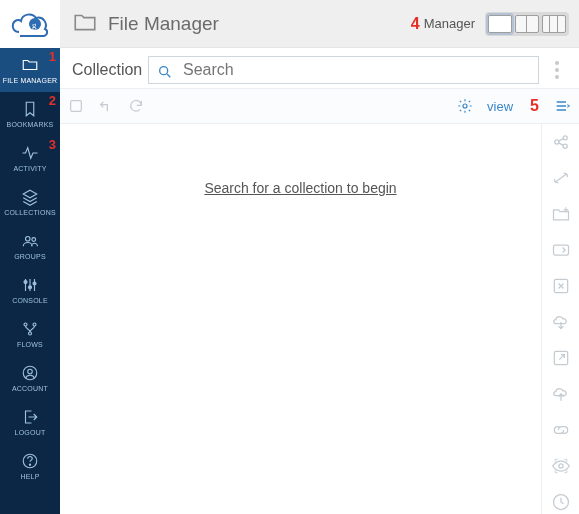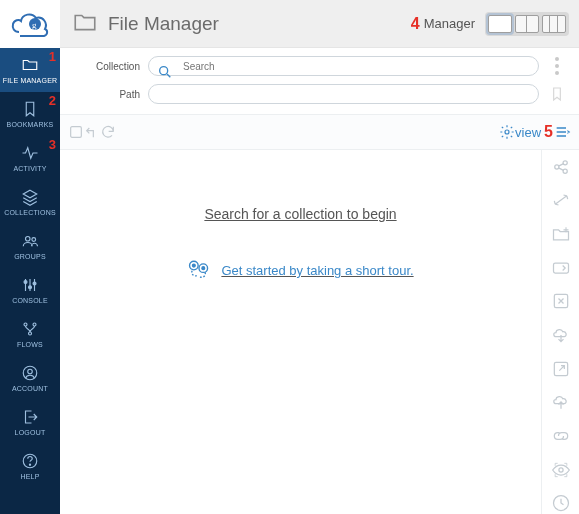--- a/index.html
+++ b/index.html
@@ -25,31 +25,31 @@
   .panels-ann { color:#e63027; font-weight:700; font-size:16px; margin-right:4px;}
   .panels-label { color:#555; margin-right:10px; }
   .panel-toggle { background:#d9d9d9; border-radius:4px; padding:3px; display:flex; gap:3px; }
   .panel-btn { width:24px; height:18px; border:1px solid #9e9e9e; border-radius:2px; background:#f7f7f7; display:flex; cursor:pointer; }
   .panel-btn.selected { background:#fff; box-shadow:0 0 0 2px rgba(70,130,200,.25);}
   .panel-btn .v { width:50%; border-right:1px solid #9e9e9e; }
   .panel-btn .v:last-child { border-right:none;}
 
   
   .row { display:flex; align-items:center; padding: 8px 12px 0 12px; gap:8px; }
-  .row-label { width:68px; text-align:right; color:#555; font-size:10px; flex-shrink:0; }
+  .row-label { width:68px; text-align:left; color:#555; font-size:16px; flex-shrink:0; }
   .input-wrap { flex:1; position:relative; }
-  .search-box, .path-box { width:100%; height:20px; border:1px solid #cfd6dc; border-radius:10px; padding: 0 10px 0 34px; font-size:10px; color:#333; outline:none; }
+  .search-box, .path-box { width:100%; height:28px; border:1px solid #cfd6dc; border-radius:0; padding: 0 10px 0 34px; font-size:16px; color:#333; outline:none; }
   .path-box { padding-left:10px; }
   .search-ico { position:absolute; left:9px; top:8px; color:#3a88c8; }
   .menu-dots { width:20px; display:flex; flex-direction:column; align-items:center; gap:3px; cursor:pointer; }
   .menu-dots span { width:4px; height:4px; background:#c9c9c9; border-radius:50%; }
   .bookmark-slot { width:20px; display:flex; justify-content:center; color:#d8d8d8;}
 
   
-  .toolbar { height:36px; border-top:1px solid #eceff1; border-bottom:1px solid #eceff1; margin-top:10px; background:#fbfcfd; display:flex; align-items:center; padding: 0 8px; color:#b8bec3; }
+  .toolbar { height:36px; border-top:1px solid #eceff1; border-bottom:1px solid #eceff1; margin-top:4px; background:#fbfcfd; display:flex; align-items:center; padding: 0 8px; gap:14px; color:#b8bec3; }
   .tb-btn { cursor:pointer; display:flex; align-items:center; }
   .toolbar .spacer { flex:1; }
   .view-gear { color:#3a88c8; }
   .view-label { color:#3a88c8; font-size:13px; }
   .view-ann { color:#e63027; font-weight:700; font-size:16px; margin-left:3px; }
   .view-list { color:#3a88c8; }
 
   
   .content-wrap { flex:1; display:flex; min-height:0; }
   .content { flex:1; display:flex; flex-direction:column; align-items:center; padding-top:56px; color:#555;text-decoration:underline; }
@@ -207,31 +207,20 @@
         </span>
         <input class="search-box" placeholder="Search" style="">
       </div>
       <div class="menu-dots">
           <span></span>
           <span></span>
           <span></span>
         </div>
     </div>
 
-    <div class="row">
-      <div class="row-label">Path</div>
-      <div class="input-wrap">
-        <input class="path-box" value="" style="">
-      </div>
-      <div class="bookmark-slot">
-        <svg width="16" height="18" viewBox="0 0 24 24" fill="none" stroke="#d8d8d8" stroke-width="1.8">
-            <path d="M7 3h10v18l-5-4-5 4z"></path>
-          </svg>
-      </div>
-    </div>
 
     <div class="toolbar">
       <span class="tb-btn">
           <svg width="16" height="16" viewBox="0 0 24 24" fill="none" stroke="#c4cbd1" stroke-width="1.8">
             <rect x="4" y="4" width="16" height="16" rx="2"></rect>
           </svg>
         </span>
       <span class="tb-btn">
           <svg width="16" height="16" viewBox="0 0 24 24" fill="none" stroke="#c4cbd1" stroke-width="1.8">
             <path d="M8 14l-4-4 4-4M4 10h10v10"></path>
@@ -255,32 +244,20 @@
           <svg width="18" height="16" viewBox="0 0 24 24" fill="none" stroke="#3a88c8" stroke-width="2">
             <path d="M4 6h14M4 12h14M4 18h14"></path>
             <path d="M20 10l3 2-3 2" stroke-width="1.6"></path>
           </svg>
         </span>
     </div>
 
     <div class="content-wrap">
       <div class="content">
         <div class="prompt-text">Search for a collection to begin</div>
-        <div class="tour">
-          <span class="tour-icon">
-            <svg width="24" height="22" viewBox="0 0 28 24" fill="none" stroke="#3a88c8" stroke-width="1.6">
-              <circle cx="8" cy="8" r="5"></circle>
-                <circle cx="8" cy="8" r="1.6" fill="#3a88c8"></circle>
-              <circle cx="19" cy="11" r="5"></circle>
-                <circle cx="19" cy="11" r="1.6" fill="#3a88c8"></circle>
-              <path d="M6 14c-2 4 3 8 7 5 M21 16c2 4-4 8-7 4" stroke-dasharray="2 2"></path>
-            </svg>
-          </span>
-          <span>Get started by taking a short tour.</span>
-        </div>
       </div>
 
       <div class="right-rail">
         <div class="rail-btn">
             <svg width="20" height="20" viewBox="0 0 24 24">
               <circle cx="7" cy="12" r="2.5"></circle>
               <circle cx="17" cy="7" r="2.5"></circle>
               <circle cx="17" cy="17" r="2.5"></circle>
               <path d="M9 11l6-3M9 13l6 3"></path>
             </svg>

